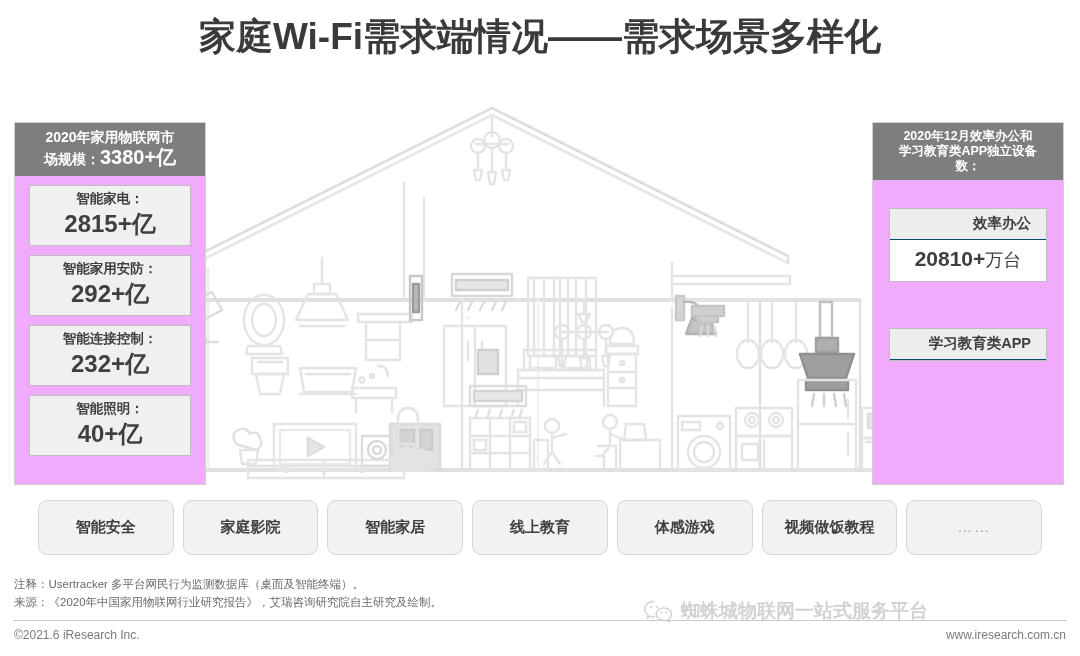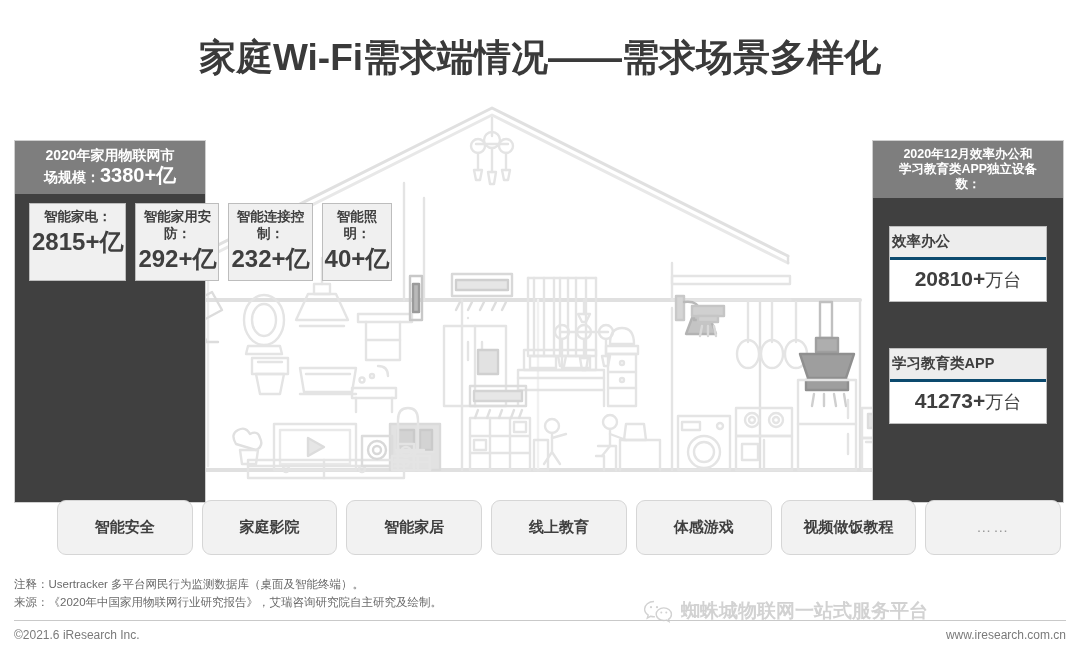--- a/index.html
+++ b/index.html
@@ -19,57 +19,55 @@
   .title {
     position: absolute;
     left: 0; top: 12px;
     width: 1080px;
     text-align: center;
     font-size: 37px;
     font-weight: 700;
     color: #3a3a3a;
     letter-spacing: 0px;
     white-space: nowrap;
-    margin-top: 21px;
   }
 
   
   .house-stage {
     position: absolute;
     left: 0; top: 88px;
     width: 1080px; height: 410px;
   }
   .house-stage svg { display: block; width: 1080px; height: 410px; }
 
   
   .panel {
     position: absolute;
-    background: #404040;
+    background: #f0abfc;
     border: 1px solid #cfcfcf;
-    margin-top: 18px;
   }
   .panel-left  { left: 14px;  top: 122px; width: 192px; height: 363px; }
   .panel-right { left: 872px; top: 122px; width: 192px; height: 363px; }
 
   .panel-head {
     background: #7e7e7e;
     color: #ffffff;
     font-weight: 700;
     text-align: center;
     line-height: 1.18;
     padding: 6px 4px 7px;
   }
   .panel-left .panel-head  { font-size: 14px; }
   .panel-right .panel-head { font-size: 12.5px; }
   .panel-head .big { font-size: 20px; }
 
   .panel-body-left {
     padding: 9px 14px 6px;
     display: flex;
-    flex-direction: row;
+    flex-direction: column;
     gap: 9px;
   }
   .stat-card {
     background: #f0f0f0;
     border: 1px solid #bdbdbd;
     text-align: center;
     padding: 5px 2px 6px;
     color: #3f3f3f;
   }
   .stat-card .label { font-size: 13.5px; font-weight: 700; line-height: 1.25; }
@@ -77,45 +75,44 @@
 
   .panel-body-right {
     padding: 28px 16px 0;
     display: flex;
     flex-direction: column;
     gap: 46px;
   }
   .metric-box { border: 1px solid #bdbdbd; background: #ffffff; }
   .metric-box .mb-head {
     background: #ededed;
-    border-bottom: 3px solid #0c4a6e;
-    text-align: left;
+    border-bottom: 1px solid #0c4a6e;
+    text-align: right;
     font-size: 14.5px;
     font-weight: 700;
     color: #3f3f3f;
-    padding: 5px 2px 6px;
+    padding: 5px 15px 6px;
   }
   .metric-box .mb-value {
     text-align: center;
     font-size: 21px;
     font-weight: 700;
     color: #3f3f3f;
     padding: 7px 2px 9px;
     white-space: nowrap;
   }
   .metric-box .mb-value .unit { font-size: 18px; font-weight: 400; }
 
   
   .tag-band {
     position: absolute;
     left: 38px; top: 500px;
     width: 1004px; height: 55px;
     display: flex;
     gap: 9px;
-    margin-left: 19px;
   }
   .tag {
     flex: 1 1 0;
     background: #f2f2f2;
     border: 1px solid #d6d6d6;
     border-radius: 9px;
     display: flex;
     align-items: center;
     justify-content: center;
     text-align: center;
@@ -525,23 +522,20 @@
     </div>
     <div class="panel-body-right">
       <div class="metric-box">
         <div class="mb-head">效率办公</div>
         <div class="mb-value">
           <span>20810+</span><span class="unit">万台</span>
         </div>
       </div>
       <div class="metric-box">
         <div class="mb-head">学习教育类APP</div>
-        <div class="mb-value">
-          <span>41273+</span><span class="unit">万台</span>
-        </div>
       </div>
     </div>
   </div>
 
   <div class="tag-band">
     <div class="tag">智能安全</div>
     <div class="tag">家庭影院</div>
     <div class="tag">智能家居</div>
     <div class="tag">线上教育</div>
     <div class="tag">体感游戏</div>

